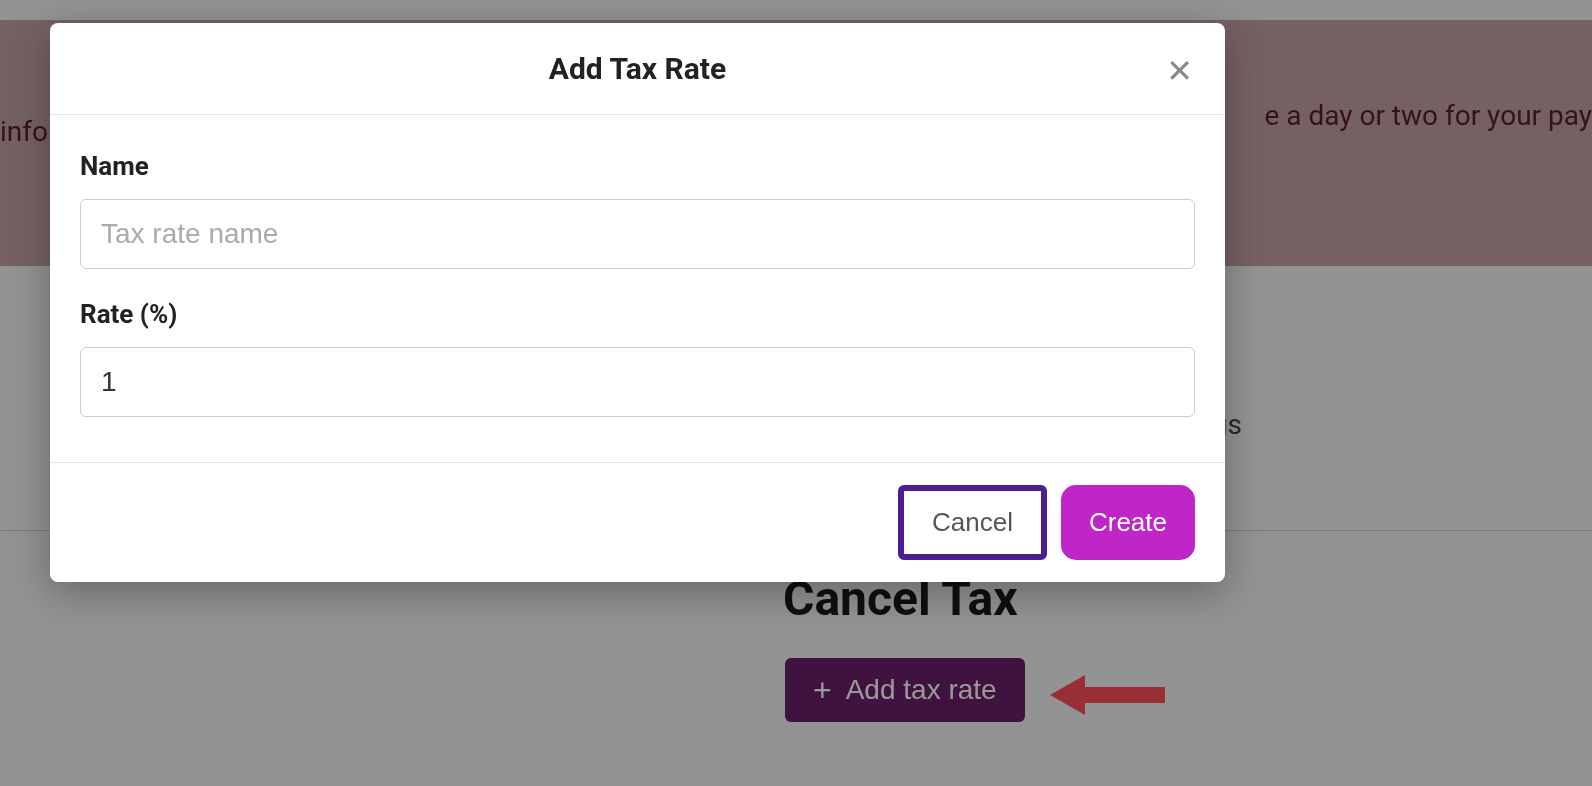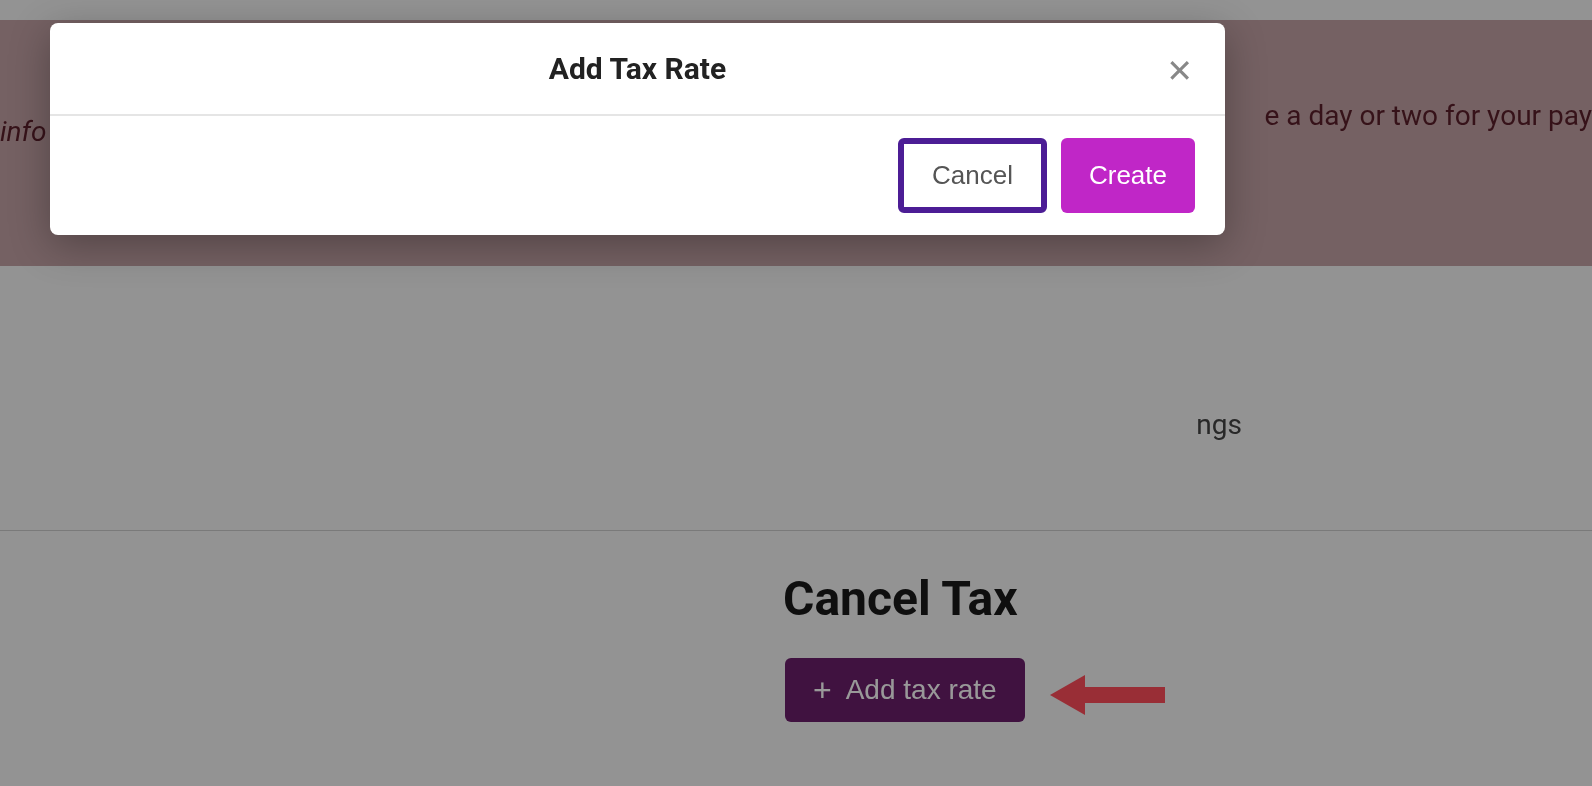--- a/index.html
+++ b/index.html
@@ -38,21 +38,20 @@
       padding: 95px 0;
       display: flex;
       align-items: flex-start;
     }
     
     .banner-text-left {
       position: absolute;
       left: 0;
       top: 95px;
       white-space: nowrap;
-      font-style: italic;
     }
     
     .banner-text-right {
       position: absolute;
       right: 0;
       top: 79px;
       white-space: nowrap;
     }
     
     .settings-text {
@@ -212,20 +211,21 @@
     
     .btn-cancel {
       background: #fff;
       color: #555;
       border: 6px solid #4c1d95;
     }
     
     .btn-create {
       background: #c026c7;
       color: #fff;
+      border-radius: 15px;
     }
   </style>
 </head>
 <body>
 
 <div class="background-layer">
   <div class="banner">
     <span class="banner-text-left">info</span>
     <span class="banner-text-right">e a day or two for your pay</span>
   </div>
@@ -252,18 +252,29 @@
 <div class="overlay"></div>
 
 <div class="modal">
   <div class="modal-header">
     <h2 class="modal-title">Add Tax Rate</h2>
     <button class="close-btn">
       <span>✕</span>
     </button>
   </div>
 
+  <div class="modal-body">
+    <div class="form-group">
+      <label class="form-label">Name</label>
+      <input type="text" class="form-input" placeholder="Tax rate name" style="">
+    </div>
+
+    <div class="form-group">
+      <label class="form-label">Rate (%)</label>
+      <input type="text" class="form-input" value="1" style="">
+    </div>
+  </div>
 
   <div class="modal-footer">
     <button class="btn btn-cancel">Cancel</button>
     <button class="btn btn-create">Create</button>
   </div>
 </div>
 
 </body></html>

